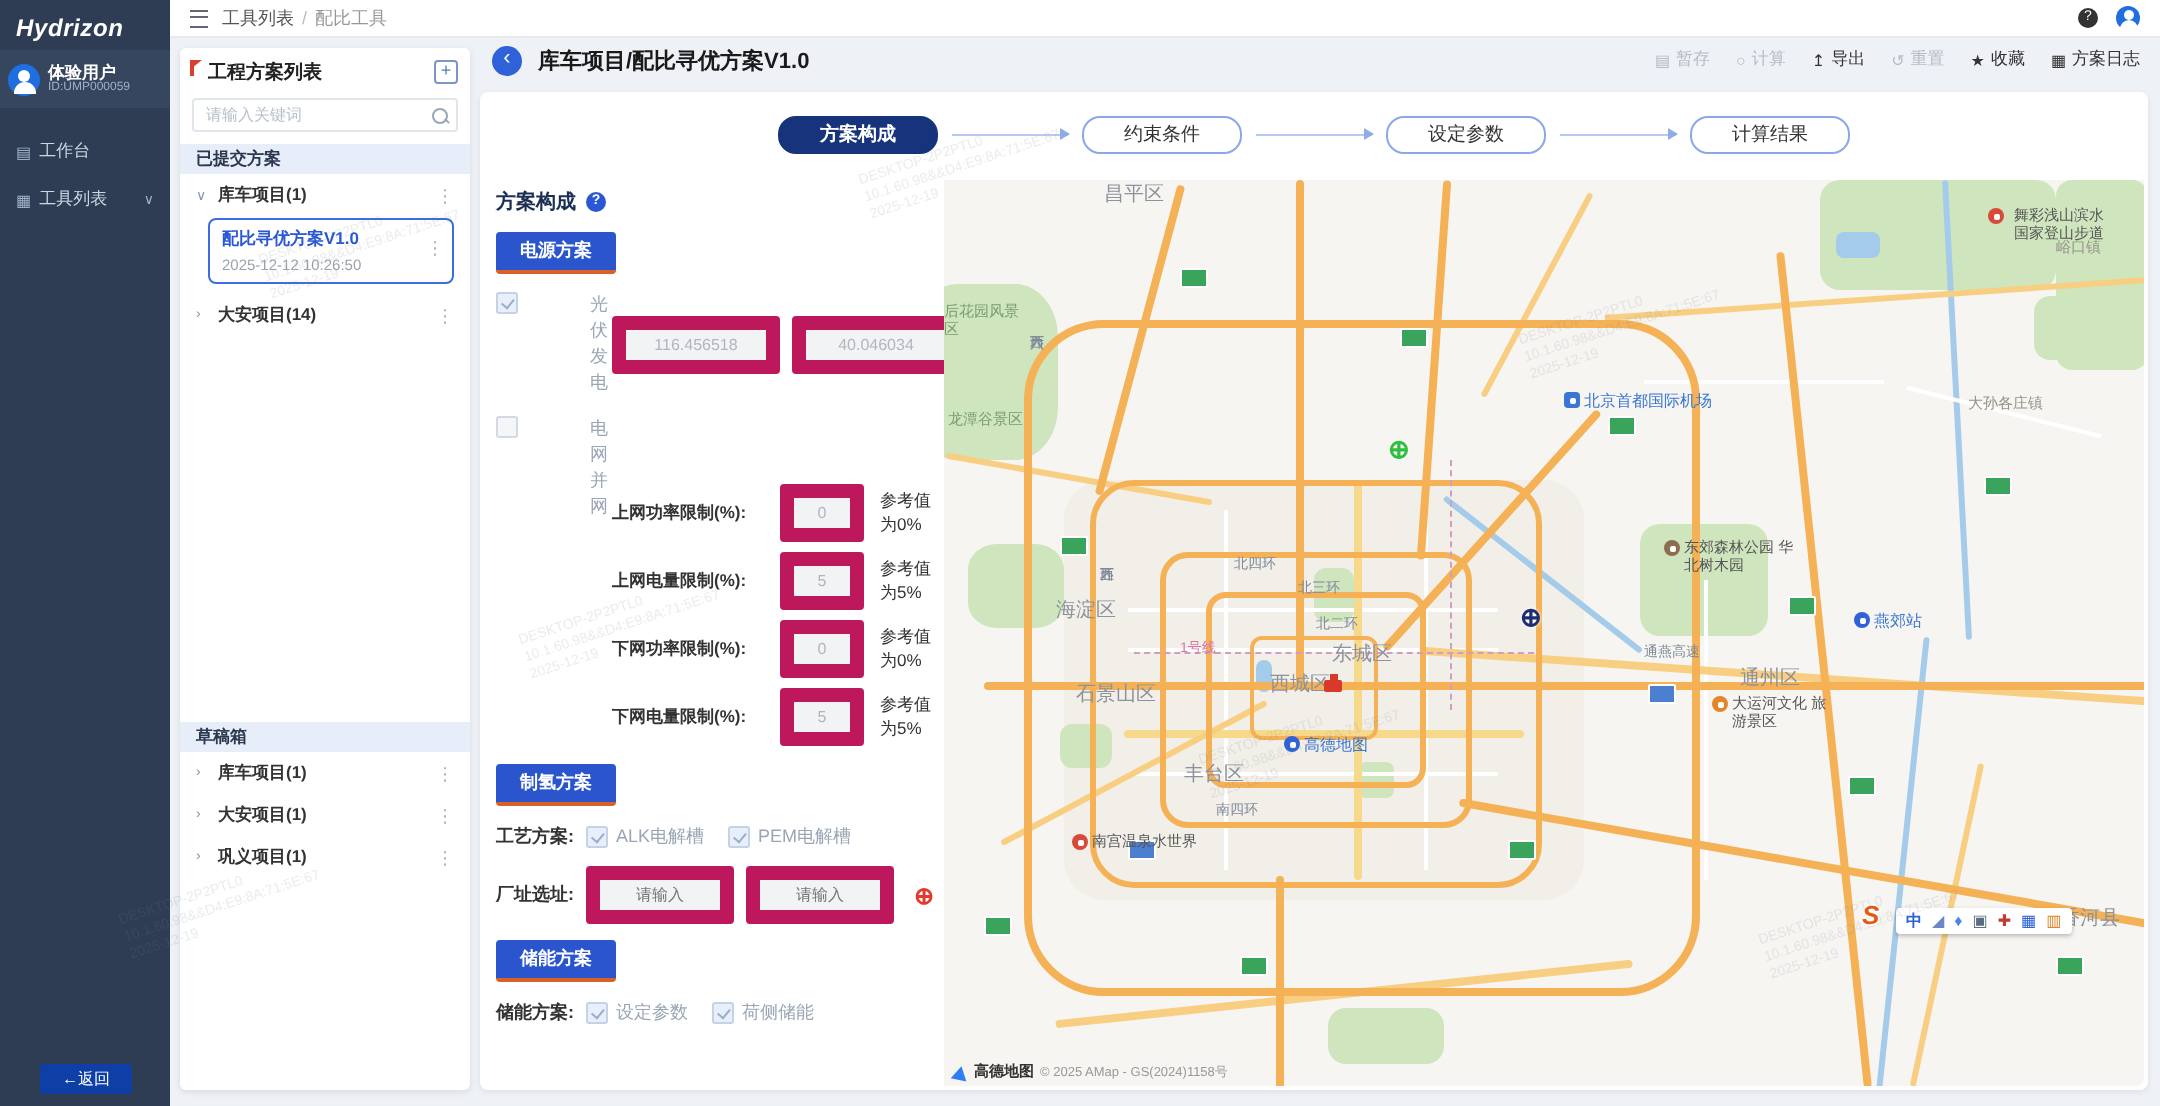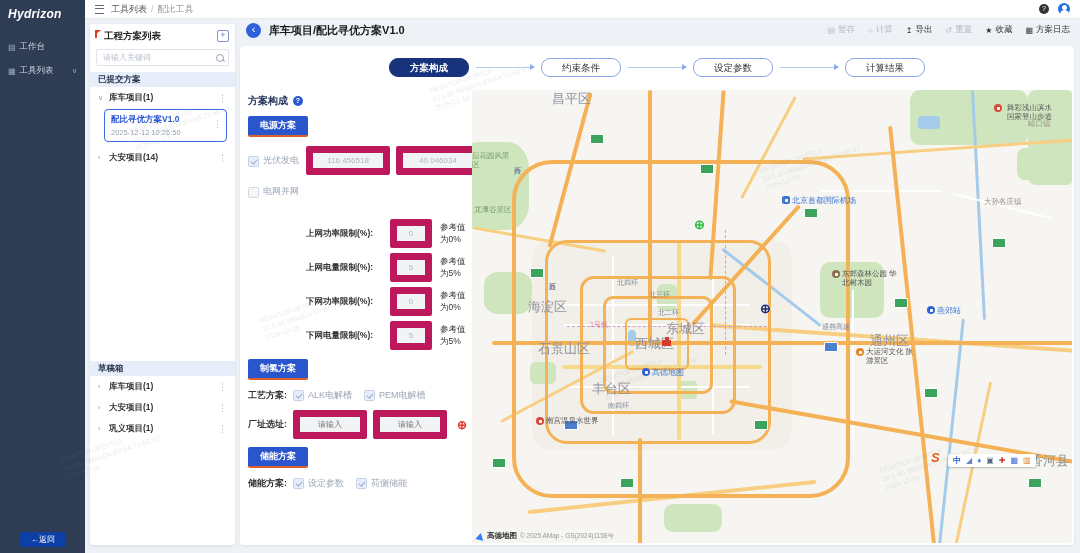--- a/index.html
+++ b/index.html
@@ -76,21 +76,21 @@
   .step.active{background:#16337b;border-color:#16337b;color:#fff;font-weight:bold;}
   .s-conn{width:58px;height:1px;background:#b7c9ef;position:relative;margin:0 7px;}
   .s-conn i{position:absolute;right:-1px;top:-3px;border-left:5px solid #8fabe8;border-top:3.5px solid transparent;border-bottom:3.5px solid transparent;}
   
   .form{position:absolute;left:8px;top:48px;width:222px;bottom:4px;font-size:9px;}
   .f-title{display:flex;align-items:center;font-size:10px;font-weight:bold;color:#1b2f55;margin-bottom:8px;}
   .q-circ{width:10px;height:10px;border-radius:50%;background:#2b57d4;color:#fff;font-size:7px;line-height:10px;text-align:center;margin-left:5px;}
   .sec-btn{display:inline-block;background:#2a55cc;color:#fff;font-size:9px;font-weight:bold;padding:3px 12px;
            border-radius:2px;border-bottom:2px solid #d95f2b;cursor:pointer;margin-bottom:9px;}
   .f-row{display:flex;align-items:center;margin-bottom:8px;}
-  .cbw{display:flex;align-items:flex-end;width:58px;flex:0 0 58px;color:#9aa6b5;}
+  .cbw{display:flex;align-items:flex-start;width:58px;flex:0 0 58px;color:#9aa6b5;gap:32px;}
   .cb{width:9px;height:9px;border:1px solid #c4d2e8;background:#e9effa;border-radius:1.5px;position:relative;margin-right:4px;flex:0 0 9px;}
   .cb.checked::after{content:"";position:absolute;left:2.5px;top:0.5px;width:2.5px;height:5px;border:solid #96add0;border-width:0 1.5px 1.5px 0;transform:rotate(40deg);}
   .cb.un{background:#f5f6f8;border-color:#d4dae3;}
   .inp{height:13px;background:#f2f3f5;border:7px solid #be185d;border-radius:2px;color:#b0b6bf;font-size:8px;
        text-align:center;outline:0;font-family:inherit;}
   .w66{width:66px;margin-right:6px;}
   .w56{width:56px;margin-right:6px;}
   .w24{width:24px;}
   .tgt{font-size:12px;font-weight:bold;margin-left:4px;line-height:12px;}
   .tgt.g{color:#2fbf3f;} .tgt.n{color:#1c2f72;} .tgt.r{color:#e23b2e;}
@@ -109,21 +109,21 @@
   .rdl{background:#f8cf82;border-radius:2px;}
   .rdy{background:#f7d98b;border-radius:2px;}
   .rdw{background:#ffffff;}
   .ring{border-style:solid;border-color:#f4b155;background:transparent;}
   .park{background:#cfe5bd;border-radius:30%;}
   .water{background:#a5cbea;border-radius:3px;}
   .shield{width:12px;height:8px;background:#3aa45c;border:1px solid #fff;border-radius:1px;}
   .shieldb{width:12px;height:8px;background:#4d7fd0;border:1px solid #fff;border-radius:1px;}
   .dashh{border-top:1.5px dashed #cf9ec2;}
   .dashv{border-left:1.5px dashed #cf9ec2;}
-  .ml{position:absolute;z-index:5;font-size:13px;color:#8d929c;white-space:nowrap;display:flex;align-items:flex-start;line-height:1.15;}
+  .ml{position:absolute;z-index:5;font-size:10px;color:#8d929c;white-space:nowrap;display:flex;align-items:flex-start;line-height:1.15;}
   .ml.wrap{white-space:normal;}
   .ml.dist{color:#8d929c;}
   .ml.town{font-size:7.5px;color:#97938a;}
   .ml.road{font-size:7px;color:#7d8899;}
   .ml.vert{writing-mode:vertical-rl;font-size:7px;color:#7d8899;}
   .ml.scenic{font-size:7.5px;color:#7a9d6e;}
   .ml.metro{font-size:7px;color:#d974a3;}
   .ml.poi{color:#555;font-size:7.5px;}
   .ml.poib{color:#3a77d4;font-size:8px;}
   .pin{width:8px;height:8px;border-radius:2px;margin-right:2px;flex:0 0 8px;position:relative;}
@@ -148,20 +148,27 @@
   .wm{position:absolute;transform:rotate(-18deg);color:rgba(120,130,145,.16);font-size:7px;line-height:9px;
       z-index:40;pointer-events:none;white-space:nowrap;}
 </style>
 </head>
 <body>
 
 <div id="app">
 
   <div class="rail">
     <div class="rail-logo">Hydrizon</div>
+    <div class="rail-user">
+      <div class="avatar"></div>
+      <div class="rail-user-meta">
+        <div class="rail-user-name">体验用户</div>
+        <div class="rail-user-id">ID:UMP000059</div>
+      </div>
+    </div>
     <div class="rail-menu">
       <div class="rail-item">
         <span class="ri">▤</span>
         <span>工作台</span>
       </div>
       <div class="rail-item">
         <span class="ri">▦</span>
         <span>工具列表</span>
         <span class="chev">∨</span>
       </div>

